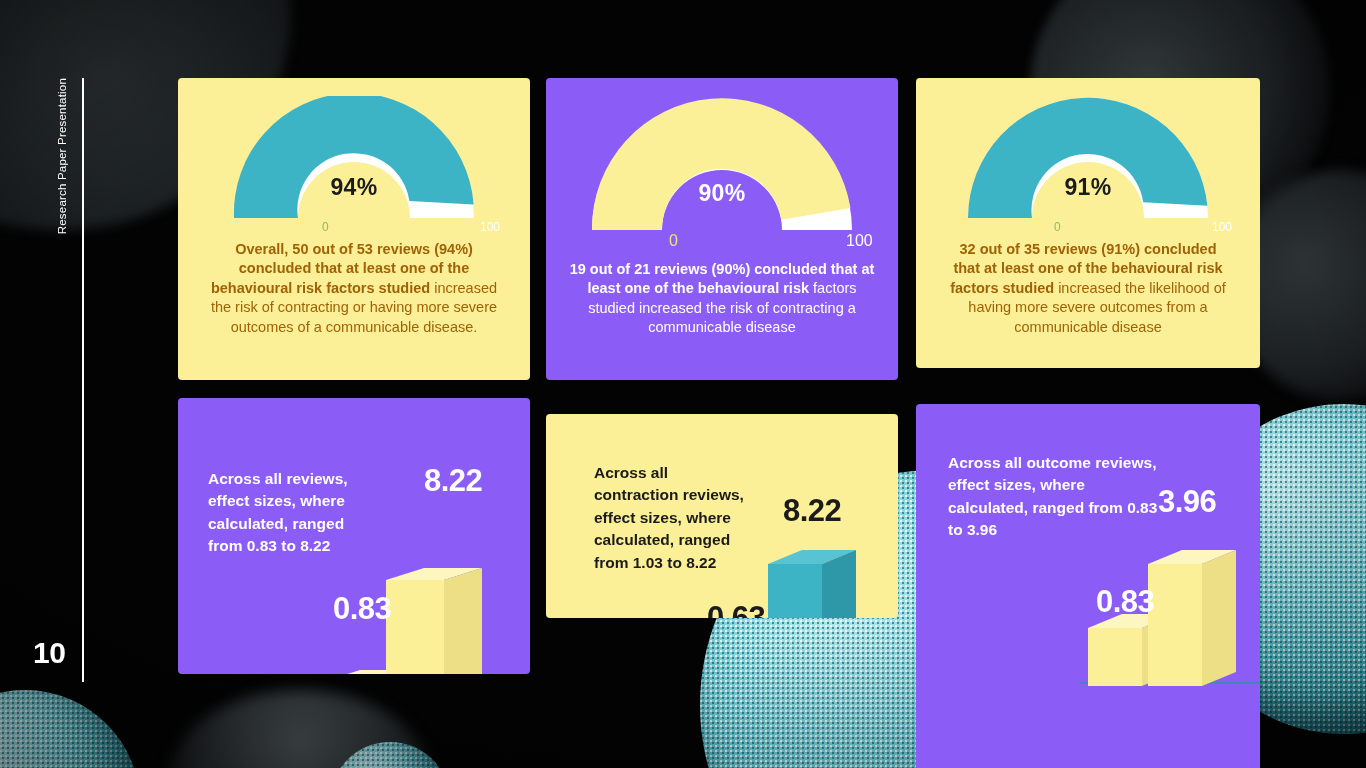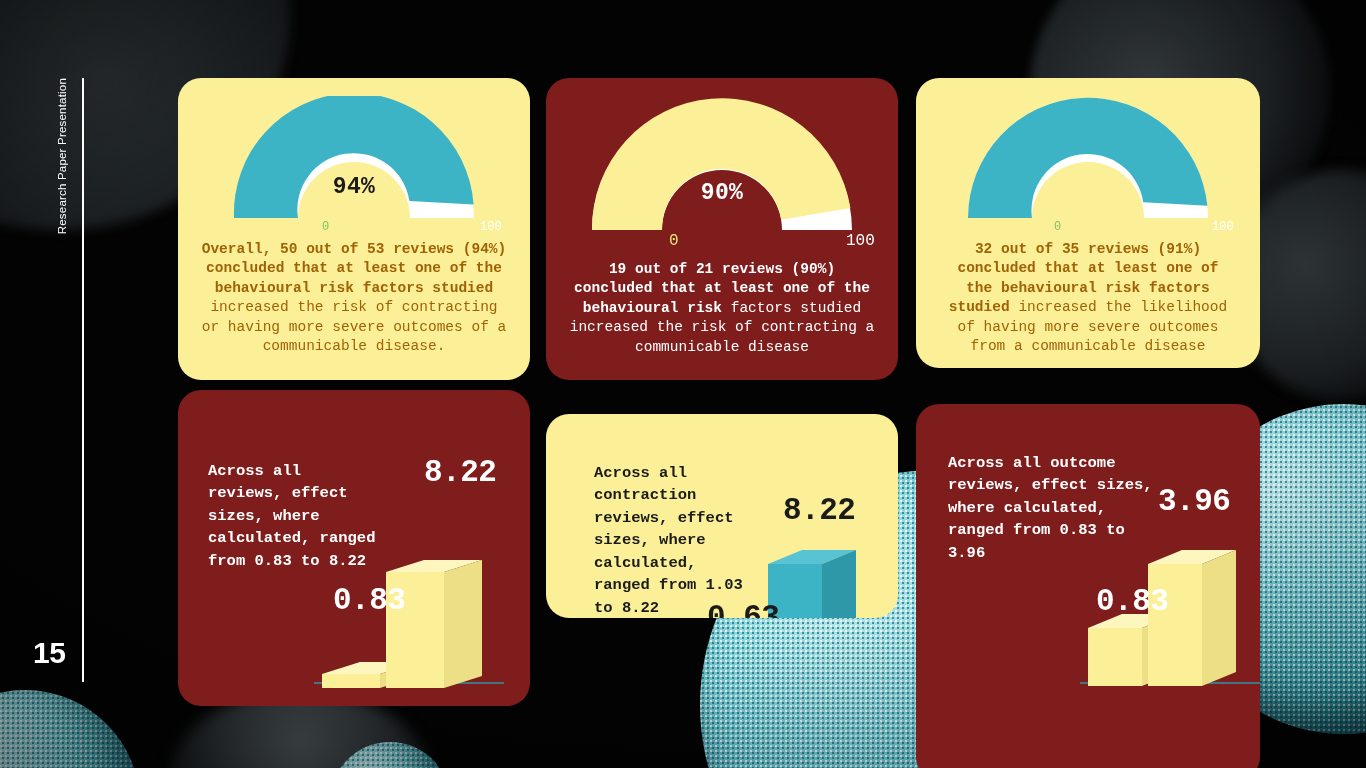--- a/index.html
+++ b/index.html
@@ -101,26 +101,25 @@
     left: 33px; top: 636px;
     color: #ffffff;
     font-size: 30px;
     font-weight: bold;
     letter-spacing: -0.5px;
   }
 
   
   .card {
     position: absolute;
-    border-radius: 23px;
+    border-radius: 4px;
     overflow: hidden;
-    font-family: Liberation Mono, monospace;
   }
   .card.yellow { background: #fbf097; }
-  .card.teal   { background: #7f1d1d; }
+  .card.teal   { background: #8b5cf6; }
 
   
   .gauge-card { display: flex; flex-direction: column; align-items: center; }
 
   .gauge-wrap {
     position: relative;
     margin-top: 18px;
   }
   .gauge-svg { display: block; }
 
@@ -194,21 +193,21 @@
     <div class="blob blob-gray-mid"></div>
     <div class="microbe microbe-big"></div>
     <div class="microbe microbe-r"></div>
     <div class="microbe microbe-bl"></div>
     <div class="microbe microbe-tiny"></div>
     <div class="vignette"></div>
   </div>
 
   <div class="rail-line"></div>
   <div class="rail-title">Research Paper Presentation</div>
-  <div class="page-number">15</div>
+  <div class="page-number">10</div>
 
   <div class="card yellow gauge-card" style="left:178px; top:78px; width:352px; height:302px;">
 
     <div class="gauge-wrap" style="width:244px; height:124px;">
       <svg class="gauge-svg" width="244" height="124" viewBox="0 0 244 124">
         <path d="M 2 122 A 120 120 0 0 1 242 122 L 178 122 A 56 56 0 0 0 66 122 Z" fill="#ffffff"></path>
         <path d="M 2 122 A 120 120 0 0 1 241.6 108.6 L 177.4 105.0 A 56 56 0 0 0 66 122 Z" fill="#3cb4c6"></path>
       </svg>
       <div class="gauge-value dark" style="top:78px;">94%</div>
     </div>
@@ -245,34 +244,35 @@
     </div>
   </div>
 
   <div class="card yellow gauge-card" style="left:916px; top:78px; width:344px; height:290px;">
 
     <div class="gauge-wrap" style="width:244px; height:124px;">
       <svg class="gauge-svg" width="244" height="124" viewBox="0 0 244 124">
         <path d="M 2 122 A 120 120 0 0 1 242 122 L 178 122 A 56 56 0 0 0 66 122 Z" fill="#ffffff"></path>
         <path d="M 2 122 A 120 120 0 0 1 241.4 109.8 L 177.2 106.3 A 56 56 0 0 0 66 122 Z" fill="#3cb4c6"></path>
       </svg>
+      <div class="gauge-value dark" style="top:78px;">91%</div>
     </div>
 
     <div class="gauge-ticks" style="width:244px;">
       <span class="tick tick-zero-green" style="left:88px;">0</span>
       <span class="tick tick-max-white" style="left:246px;">100</span>
     </div>
 
     <div class="card-text dark" style="margin-top:2px; padding:0 32px;">
       <span class="b">32 out of 35 reviews (91%) concluded that at least one of the behavioural risk factors studied</span>
       <span>increased the likelihood of having more severe outcomes from a communicable disease</span>
     </div>
   </div>
 
-  <div class="card teal" style="left:178px; top:390px; width:352px; height:316px;">
+  <div class="card teal" style="left:178px; top:398px; width:352px; height:276px;">
 
     <div class="bar-card-text light" style="left:30px; top:70px; width:170px;">Across all reviews, effect sizes, where calculated, ranged from 0.83 to 8.22</div>
 
     <svg class="chart" style="left:130px; top:150px;" width="200" height="150" viewBox="0 0 200 150">
       <line x1="6" y1="143" x2="196" y2="143" stroke="#2b96a6" stroke-width="1.5"></line>
 
       <polygon points="14,134 52,122 110,122 72,134" fill="#fdf6be"></polygon>
       <polygon points="14,134 14,148 72,148 72,134" fill="#fbf097"></polygon>
       <polygon points="72,134 110,122 110,136 72,148" fill="#ecdf86"></polygon>
 

